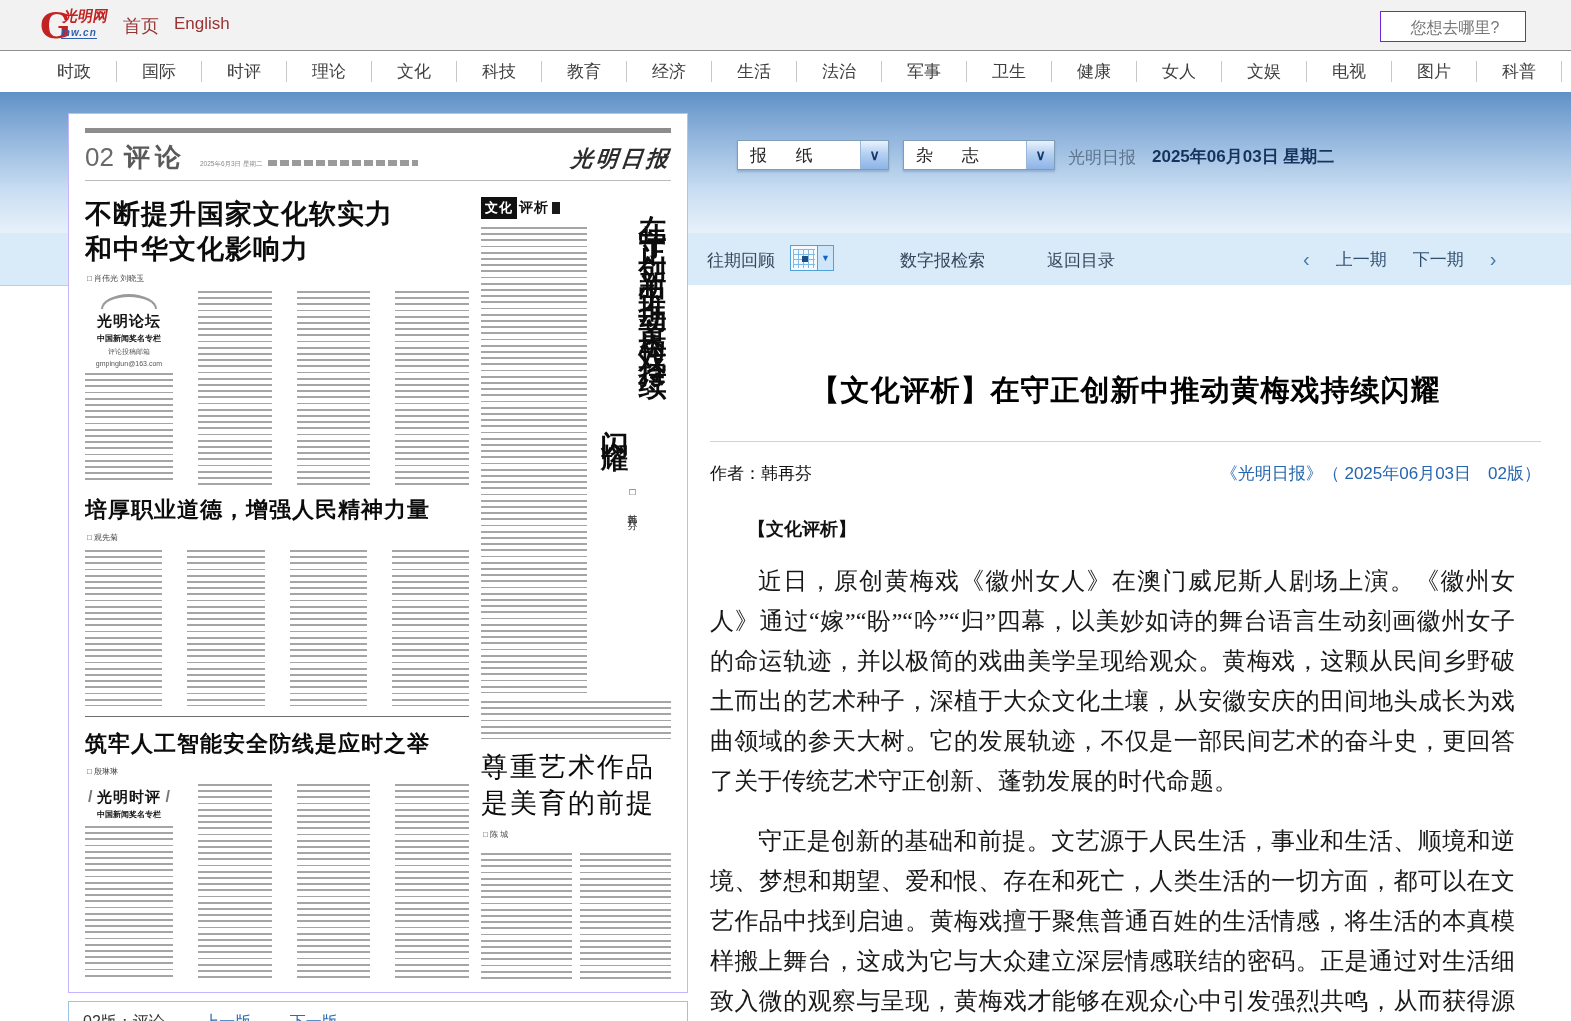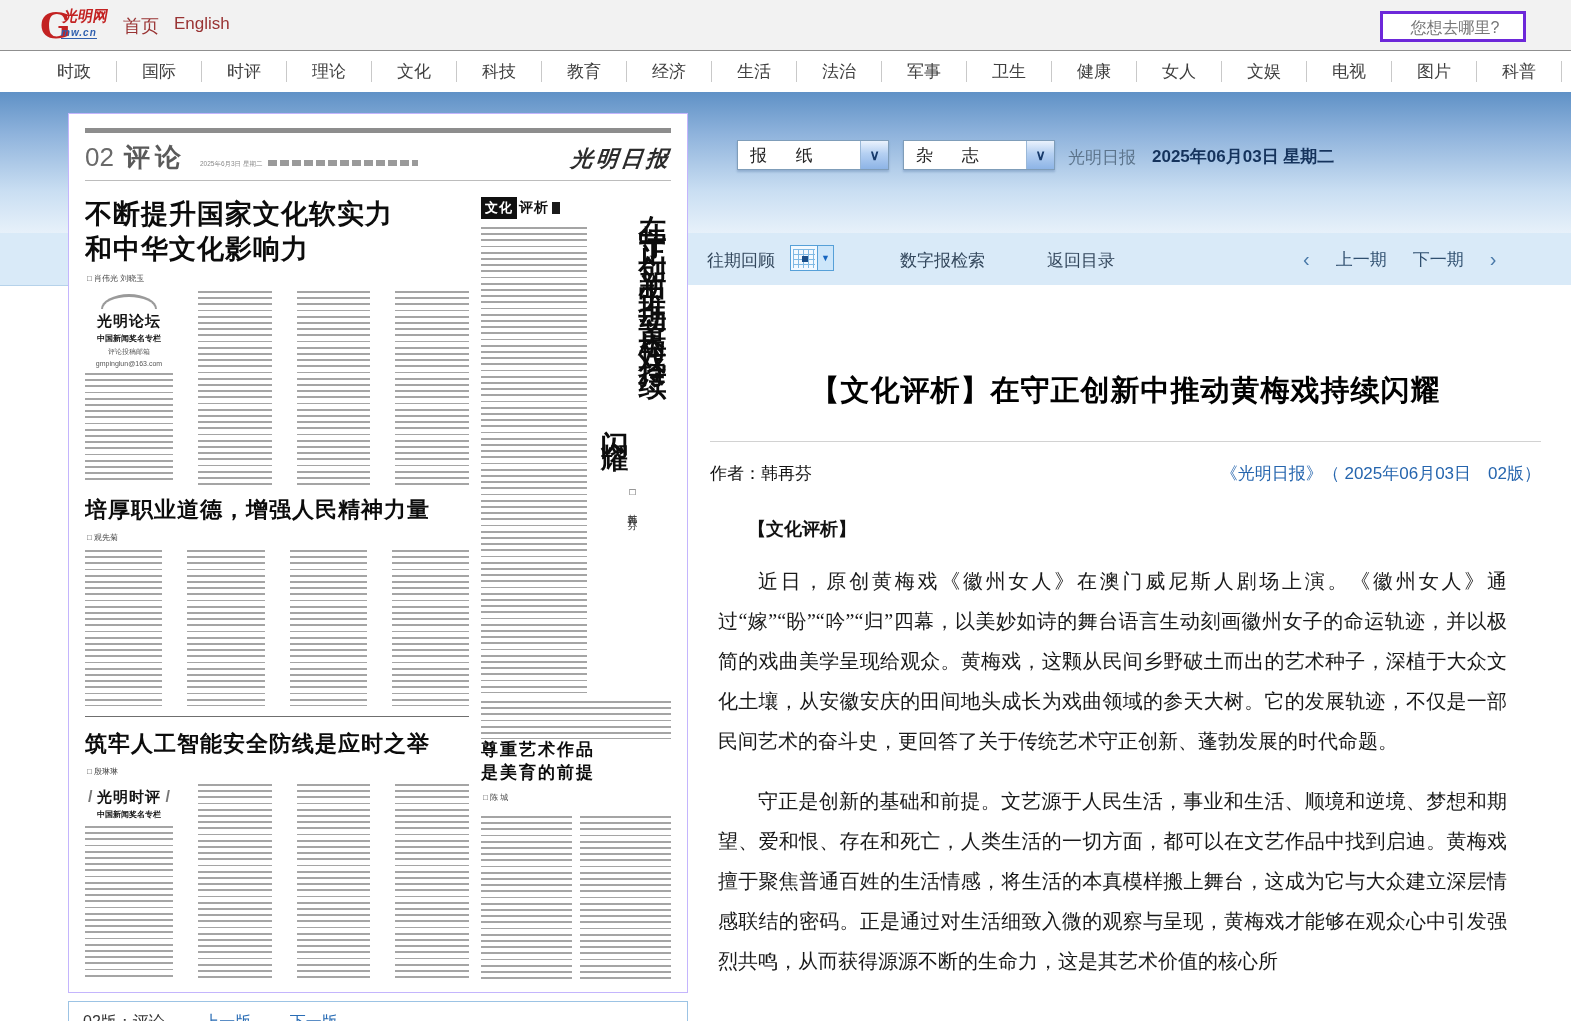--- a/index.html
+++ b/index.html
@@ -14,21 +14,21 @@
   .logo-g{font-family:"DejaVu Serif",serif;font-size:36px;font-weight:bold;
     color:#c32222;line-height:38px;}
   .logo-cn{position:absolute;left:23px;top:1px;font-size:15px;font-weight:bold;
     color:#c32222;transform:skewX(-10deg);white-space:nowrap;}
   .logo-domain{position:absolute;left:21px;top:21px;font-size:10px;font-weight:bold;
     color:#2f5fae;font-style:italic;letter-spacing:1px;border-bottom:1px solid #2f5fae;}
   .top-link{position:absolute;top:14px;font-size:18px;color:#993333;text-decoration:none;cursor:pointer;}
   #home-link{left:123px;}
   #english-link{left:174px;font-size:17px;}
   #searchbox{position:absolute;left:1380px;top:11px;width:146px;height:31px;
-    border:3px solid #6d28d9;background:#fff;box-sizing:border-box;}
+    border:1px solid #6d28d9;background:#fff;box-sizing:border-box;}
   #searchbox input{width:100%;height:100%;border:none;outline:none;background:transparent;
     font-size:16px;color:#555;text-align:center;font-family:inherit;}
   
   #nav{position:absolute;left:0;top:51px;width:1571px;height:41px;background:#fff;}
   #nav ul{list-style:none;margin:0;padding:0 0 0 32px;display:flex;align-items:center;height:41px;}
   #nav li{padding:2px 25px;font-size:17px;color:#3f3f3f;border-right:1px solid #c9c9c9;
     line-height:17px;cursor:pointer;white-space:nowrap;}
   #nav li:last-child{border-right:none;}
   
   #blueband{position:absolute;left:0;top:92px;width:1571px;height:141px;
@@ -76,21 +76,21 @@
   .np-dateline{font-size:6.5px;color:#8a8a8a;margin-left:14px;white-space:nowrap;}
   .np-credit{display:inline-block;width:150px;height:6px;margin-left:6px;
     background-image:repeating-linear-gradient(to right,#9a9a9a 0,#9a9a9a 9px,transparent 9px,transparent 12px);}
   .np-masthead{margin-left:auto;font-family:"DejaVu Serif",serif;font-weight:bold;font-style:italic;
     font-size:22px;color:#2b2b2b;letter-spacing:3px;transform:skewX(-6deg);}
   .np-main{display:flex;gap:12px;margin-top:12px;height:786px;overflow:hidden;}
   .np-left{width:384px;display:flex;flex-direction:column;}
   .np-right{width:190px;display:flex;flex-direction:column;}
   .np-h1{font-size:27px;font-weight:bold;color:#0c0c0c;line-height:1.28;margin-top:4px;letter-spacing:1px;}
   .np-h2{font-size:22px;font-weight:bold;color:#0c0c0c;letter-spacing:1px;margin-top:10px;}
-  .np-h4{font-size:17px;font-weight:bold;color:#0c0c0c;line-height:1.35;letter-spacing:2px;margin-top:0;}
+  .np-h4{font-size:27px;font-weight:normal;color:#0c0c0c;line-height:1.35;letter-spacing:2px;margin-top:10px;}
   .np-byline{font-size:8px;color:#444;margin:7px 0 7px 2px;}
   .tx{background-image:repeating-linear-gradient(to bottom,rgba(75,75,75,.5) 0,rgba(75,75,75,.5) 1.8px,transparent 1.8px,transparent 6.2px);}
   .cols{display:flex;gap:25px;}
   .cols>.tx{flex:1;}
   .art1{height:194px;}
   .art2{height:156px;}
   .art3{flex:1;}
   .boxcol{width:88px;display:flex;flex-direction:column;}
   .boxcol .tx{flex:1;margin-top:6px;}
   .arc{width:52px;height:12px;border:solid #9a9a9a;border-width:3px 2px 0 2px;
@@ -126,22 +126,22 @@
   
   #article{position:absolute;left:688px;top:285px;width:883px;height:736px;background:#fff;
     box-sizing:border-box;padding:70px 30px 0 22px;}
   #article h1{margin:16px;text-align:center;font-size:29px;font-weight:bold;color:#000;
     letter-spacing:1px;font-family:"Liberation Sans",sans-serif;}
   .art-hr{border:none;border-top:1px solid #d2d2d2;margin:30px 0 0;}
   .meta-row{display:flex;justify-content:space-between;align-items:baseline;margin-top:20px;}
   .meta-author{font-size:17px;color:#111;}
   .meta-source{font-size:17px;color:#2565ae;}
   .art-tag{margin-top:32px;text-indent:38px;font-size:18px;font-weight:bold;color:#111;}
-  .art-p{font-family:"Liberation Serif",serif;font-size:20px;line-height:40px;color:#191919;
-    text-indent:2em;margin:20px 8px 0;padding-right:26px;text-align:justify;}
+  .art-p{font-family:"Liberation Serif",serif;font-size:24px;line-height:40px;color:#191919;
+    text-indent:2em;margin:20px 0 0;padding-right:26px;text-align:justify;}
 </style>
 </head>
 <body>
 
 <div id="topbar">
   <div class="logo">
     <span class="logo-g">G</span>
     <span class="logo-cn">光明网</span>
     <span class="logo-domain">mw.cn</span>
   </div>

